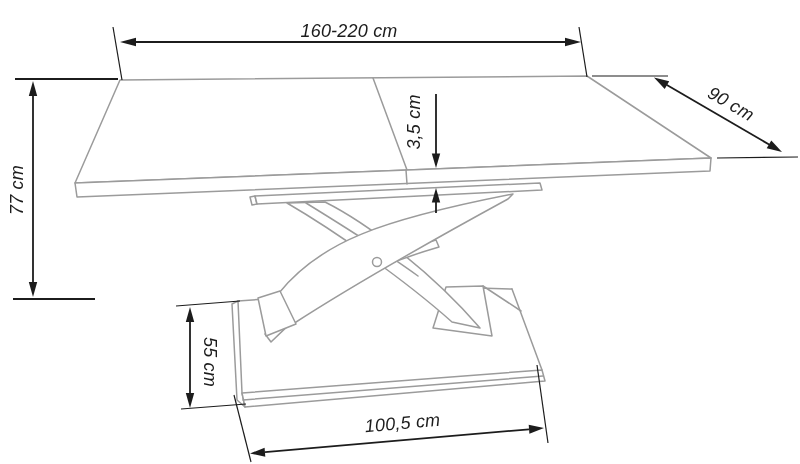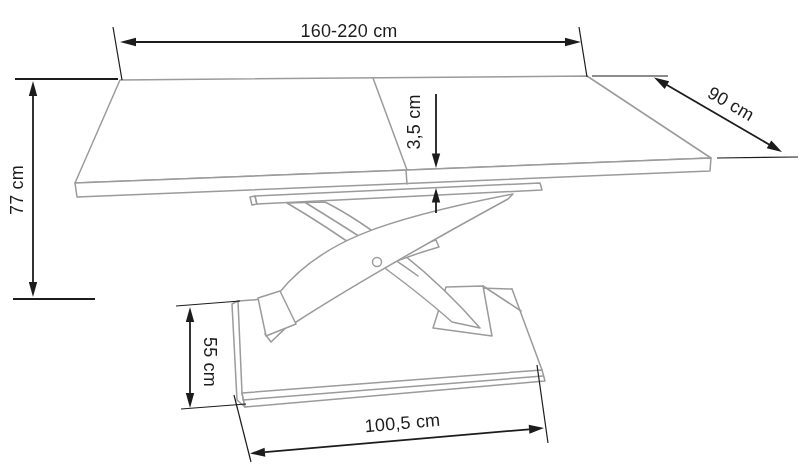--- a/index.html
+++ b/index.html
@@ -1,17 +1,17 @@
 <!DOCTYPE html>
 <html><head>
 <meta charset="utf-8">
 <style>
   html,body{margin:0;padding:0;background:#fff;}
   .stage{position:relative;width:800px;height:464px;background:#fff;overflow:hidden;
-         font-family:"Liberation Sans",sans-serif;}
+         font-family:"Liberation Sans",sans-serif;font-style:italic;}
   svg{display:block;width:800px;height:464px;}
   
   .draw path, .draw circle{fill:none;stroke-width:1.5;stroke-linejoin:round;stroke-linecap:round;}
   .draw .w{fill:#ffffff;}
   
   .dims line{stroke-width:1.8;}
   .dims line.ext{stroke-width:1.2;}
   .dims line.thick{stroke-width:1.8;}
   .dims polygon{stroke:none;}
   .dims text{stroke:none;font-size:18px;letter-spacing:.2px;}

